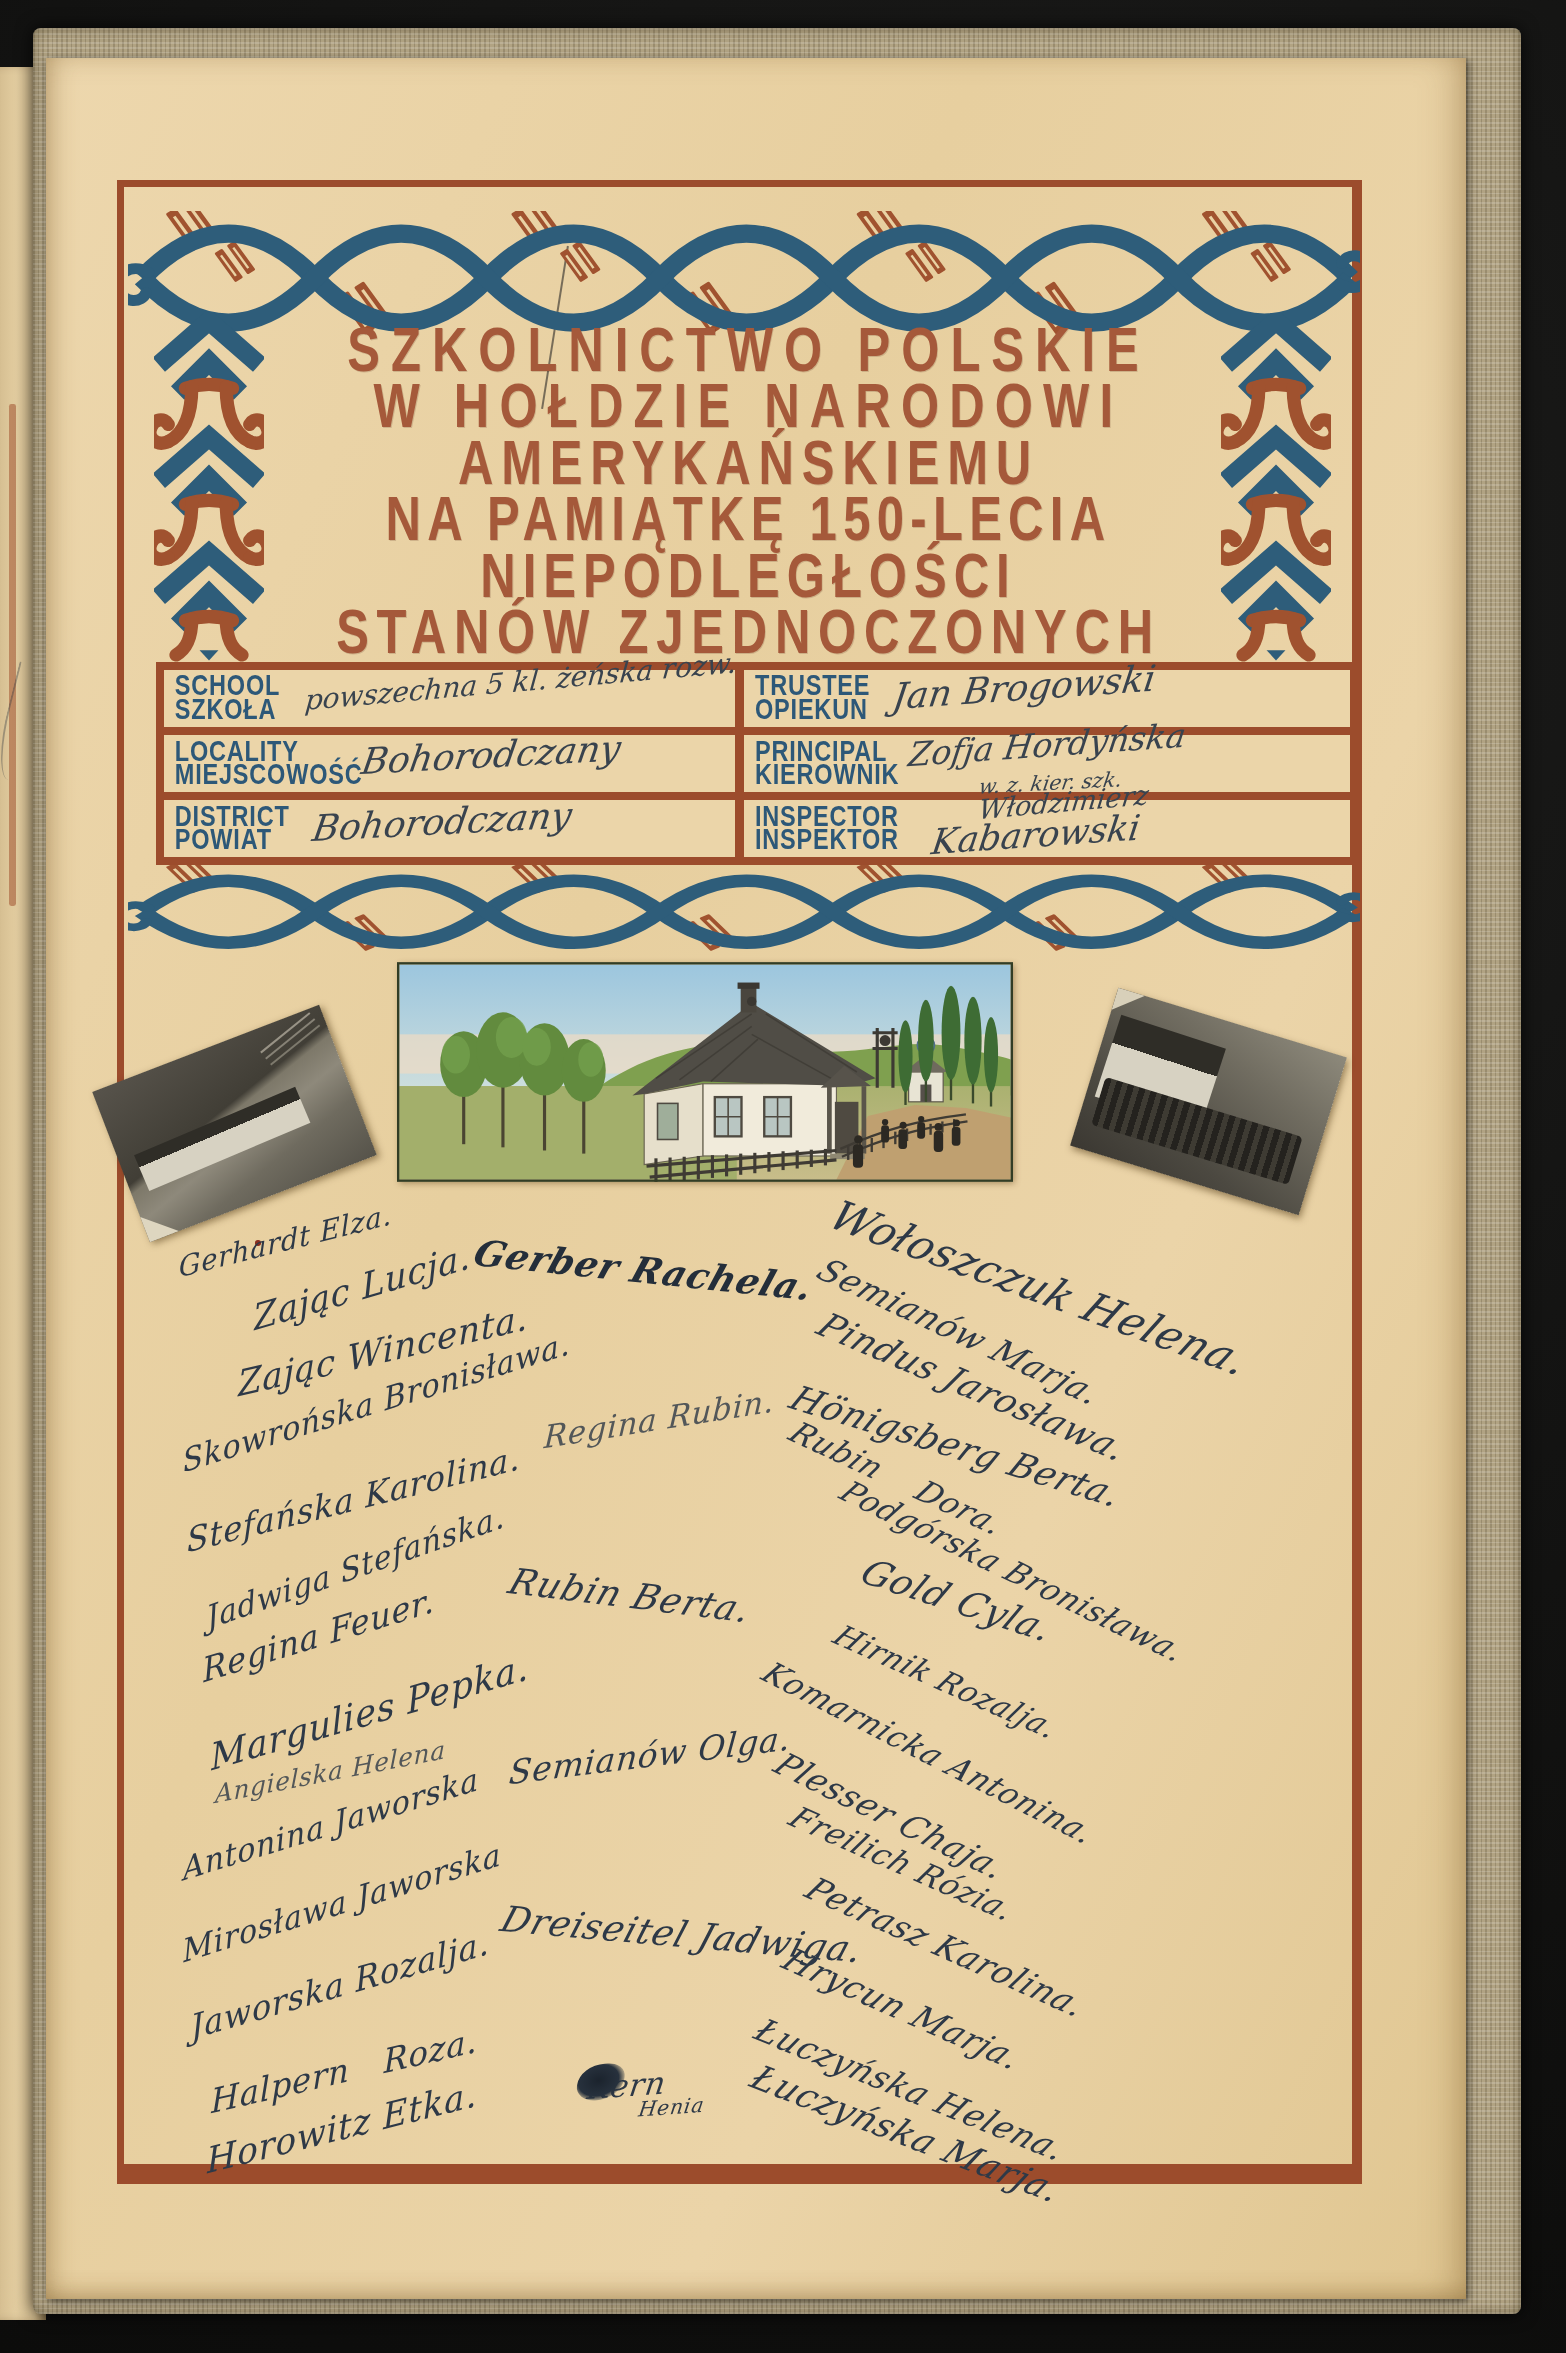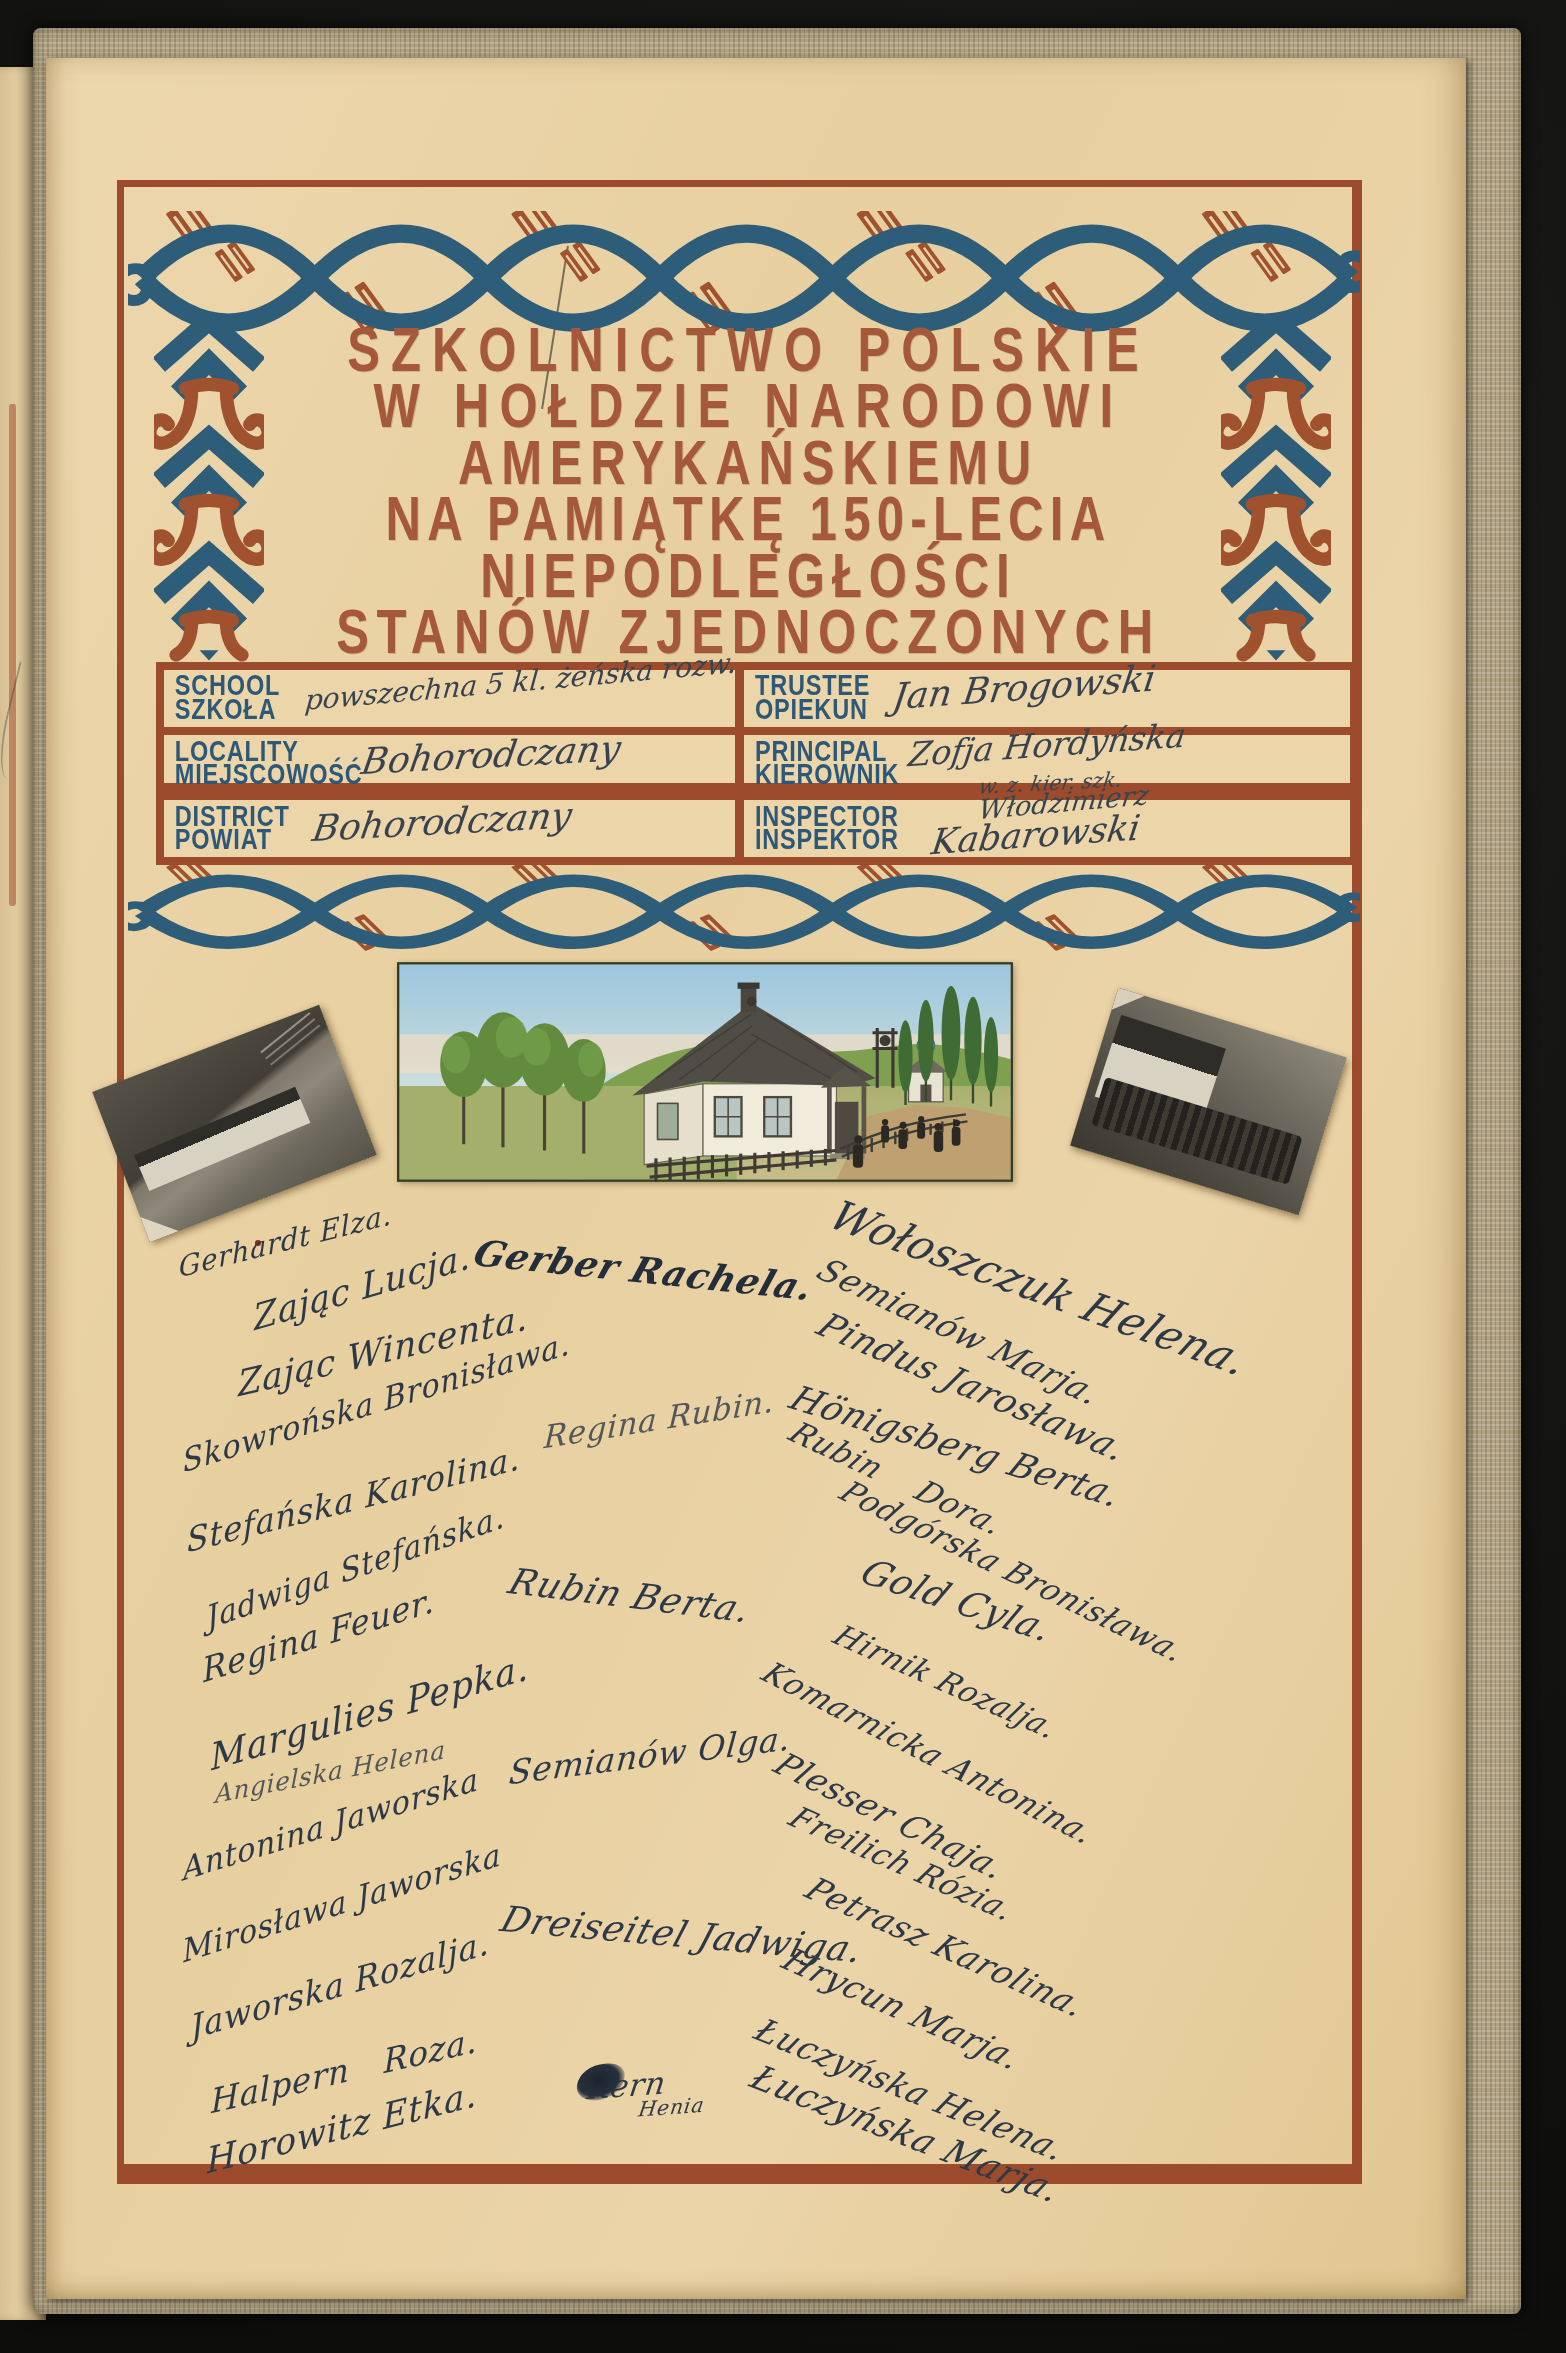--- a/index.html
+++ b/index.html
@@ -38,21 +38,21 @@
   .title-line{position:absolute;left:220px;width:965px;text-align:center;
       color:#a5593a;font-weight:bold;font-size:49px;line-height:50px;white-space:nowrap;
       transform:scaleY(1.28);transform-origin:center top;
       text-shadow:0.8px 0.8px 0 rgba(84,34,16,.18);}
   
   .flank{position:absolute;top:255px;width:110px;height:349px;}
   .flank-left{left:108px;}  .flank-right{left:1175px;}
   
   .formtbl{position:absolute;left:110px;top:604px;width:1202px;height:203px;background:#9c4c2c;}
   .cell{position:absolute;background:#ebd5a9;overflow:visible;}
-  .c-r1{top:7.8px;height:57px;} .c-r2{top:73px;height:48px;} .c-r3{top:138px;height:57px;}
+  .c-r1{top:7.8px;height:57px;} .c-r2{top:73px;height:57px;} .c-r3{top:138px;height:57px;}
   .c-left{left:7.8px;width:571px;} .c-right{left:588px;width:606px;}
   .lbl{position:absolute;left:11px;top:4.7px;color:#2d5878;font-weight:bold;}
   .lbl span{display:block;font-size:23.5px;line-height:23.5px;letter-spacing:0.8px;
       transform:scaleY(1.28);transform-origin:left center;white-space:nowrap;}
   .hand{font-family:"DejaVu Serif",serif;font-style:italic;color:#39434e;white-space:nowrap;}
   .val{position:absolute;transform-origin:0 50%;}
   
   .painting{position:absolute;left:351px;top:904px;width:616px;height:220px;
       box-shadow:1.6px 2.4px 6.3px rgba(90,60,20,.45);}
   .photo{position:absolute;overflow:hidden;box-shadow:2.4px 3.1px 7.8px rgba(70,45,10,.5);}

